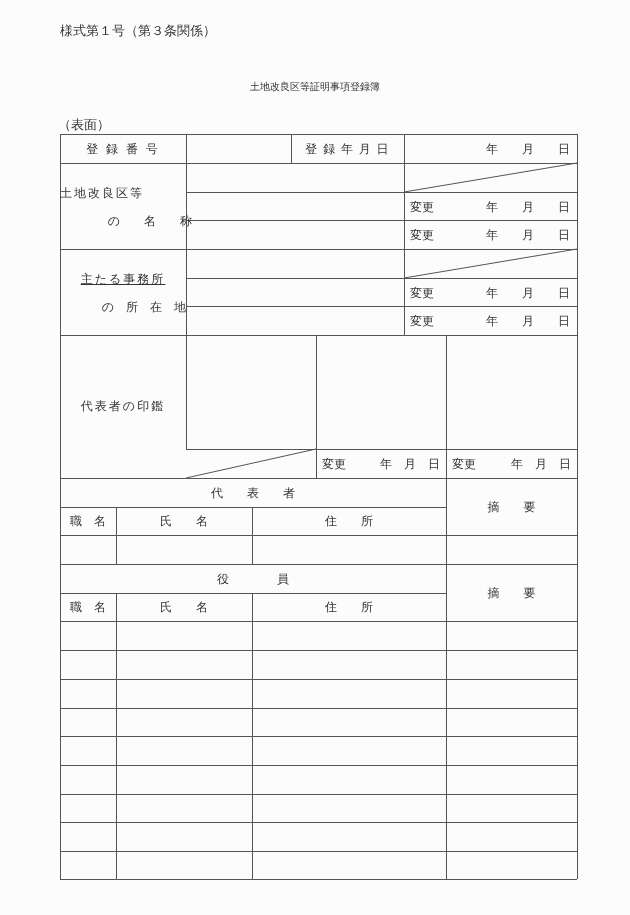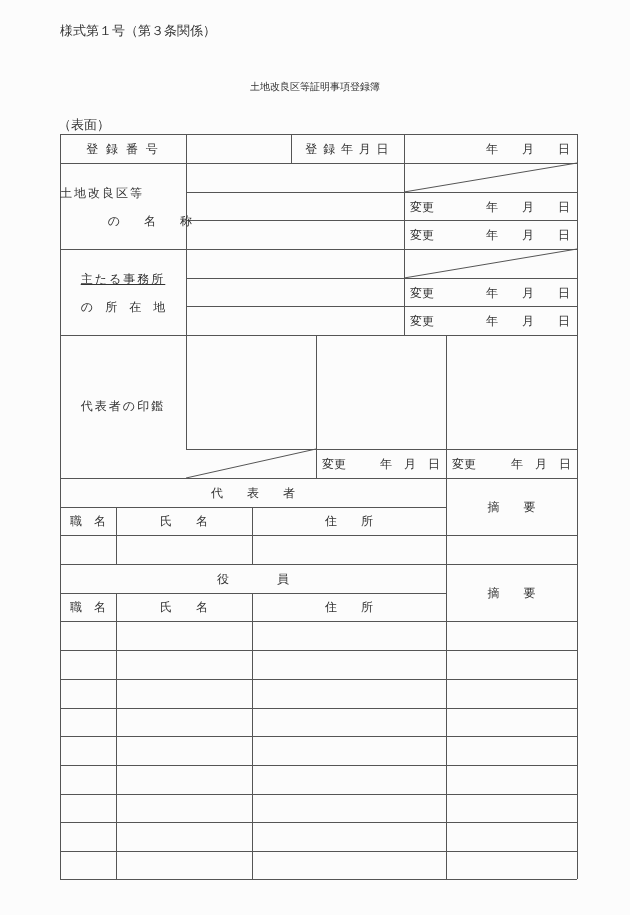--- a/index.html
+++ b/index.html
@@ -76,21 +76,21 @@
   <div class="t" style="left:404px;width:166px;text-align:right;top:142px;">年　　月　　日</div>
 
   <div class="t" style="left:60px;width:126px;text-align:left;top:186px;letter-spacing:2px;">土地改良区等</div>
   <div class="t" style="left:66px;width:126px;text-align:right;top:214px;">の　　名　　称</div>
   <div class="t" style="left:410px;top:200px;">変更</div>
   <div class="t" style="left:404px;width:166px;text-align:right;top:200px;">年　　月　　日</div>
   <div class="t" style="left:410px;top:228px;">変更</div>
   <div class="t" style="left:404px;width:166px;text-align:right;top:228px;">年　　月　　日</div>
 
   <div class="t" style="left:60px;width:126px;text-align:center;top:272px;letter-spacing:2px;text-decoration:underline;">主たる事務所</div>
-  <div class="t" style="left:60px;width:126px;text-align:center;top:300px;">の　所　在　地</div>
+  <div class="t" style="left:60px;width:126px;text-align:right;top:300px;">の　所　在　地</div>
   <div class="t" style="left:410px;top:286px;">変更</div>
   <div class="t" style="left:404px;width:166px;text-align:right;top:286px;">年　　月　　日</div>
   <div class="t" style="left:410px;top:314px;">変更</div>
   <div class="t" style="left:404px;width:166px;text-align:right;top:314px;">年　　月　　日</div>
 
   <div class="t" style="left:60px;width:126px;text-align:center;top:400px;letter-spacing:2px;font-family:Liberation Mono, monospace;">代表者の印鑑</div>
   <div class="abs" style="left:187px;top:336px;width:128px;height:112px;"></div>
   <div class="abs" style="left:317px;top:336px;width:128px;height:112px;"></div>
   <div class="abs" style="left:447px;top:336px;width:129px;height:112px;"></div>
   <div class="t" style="left:322px;top:457px;">変更</div>

